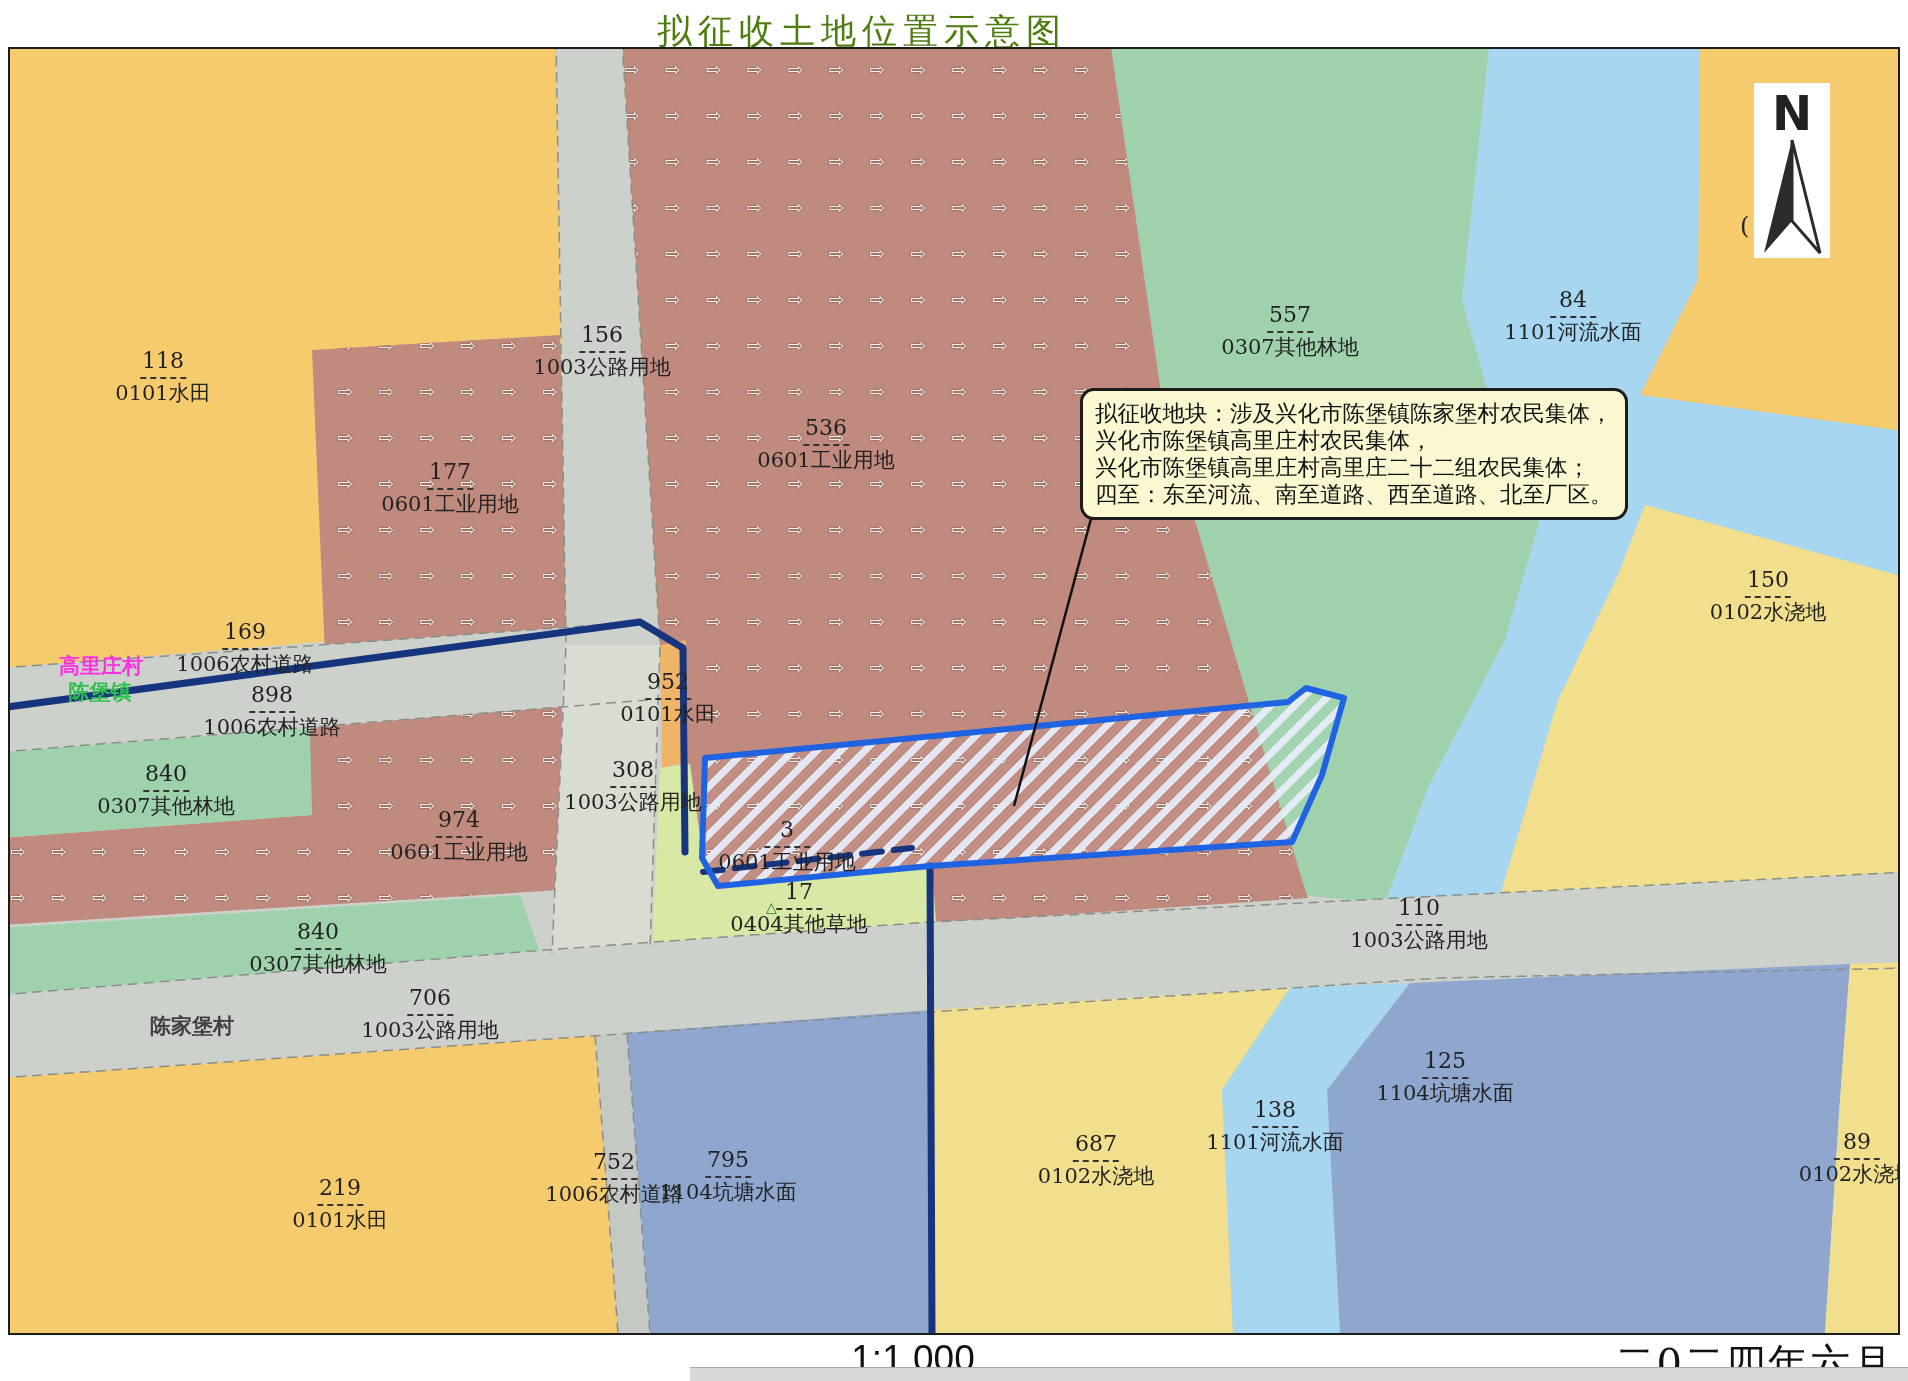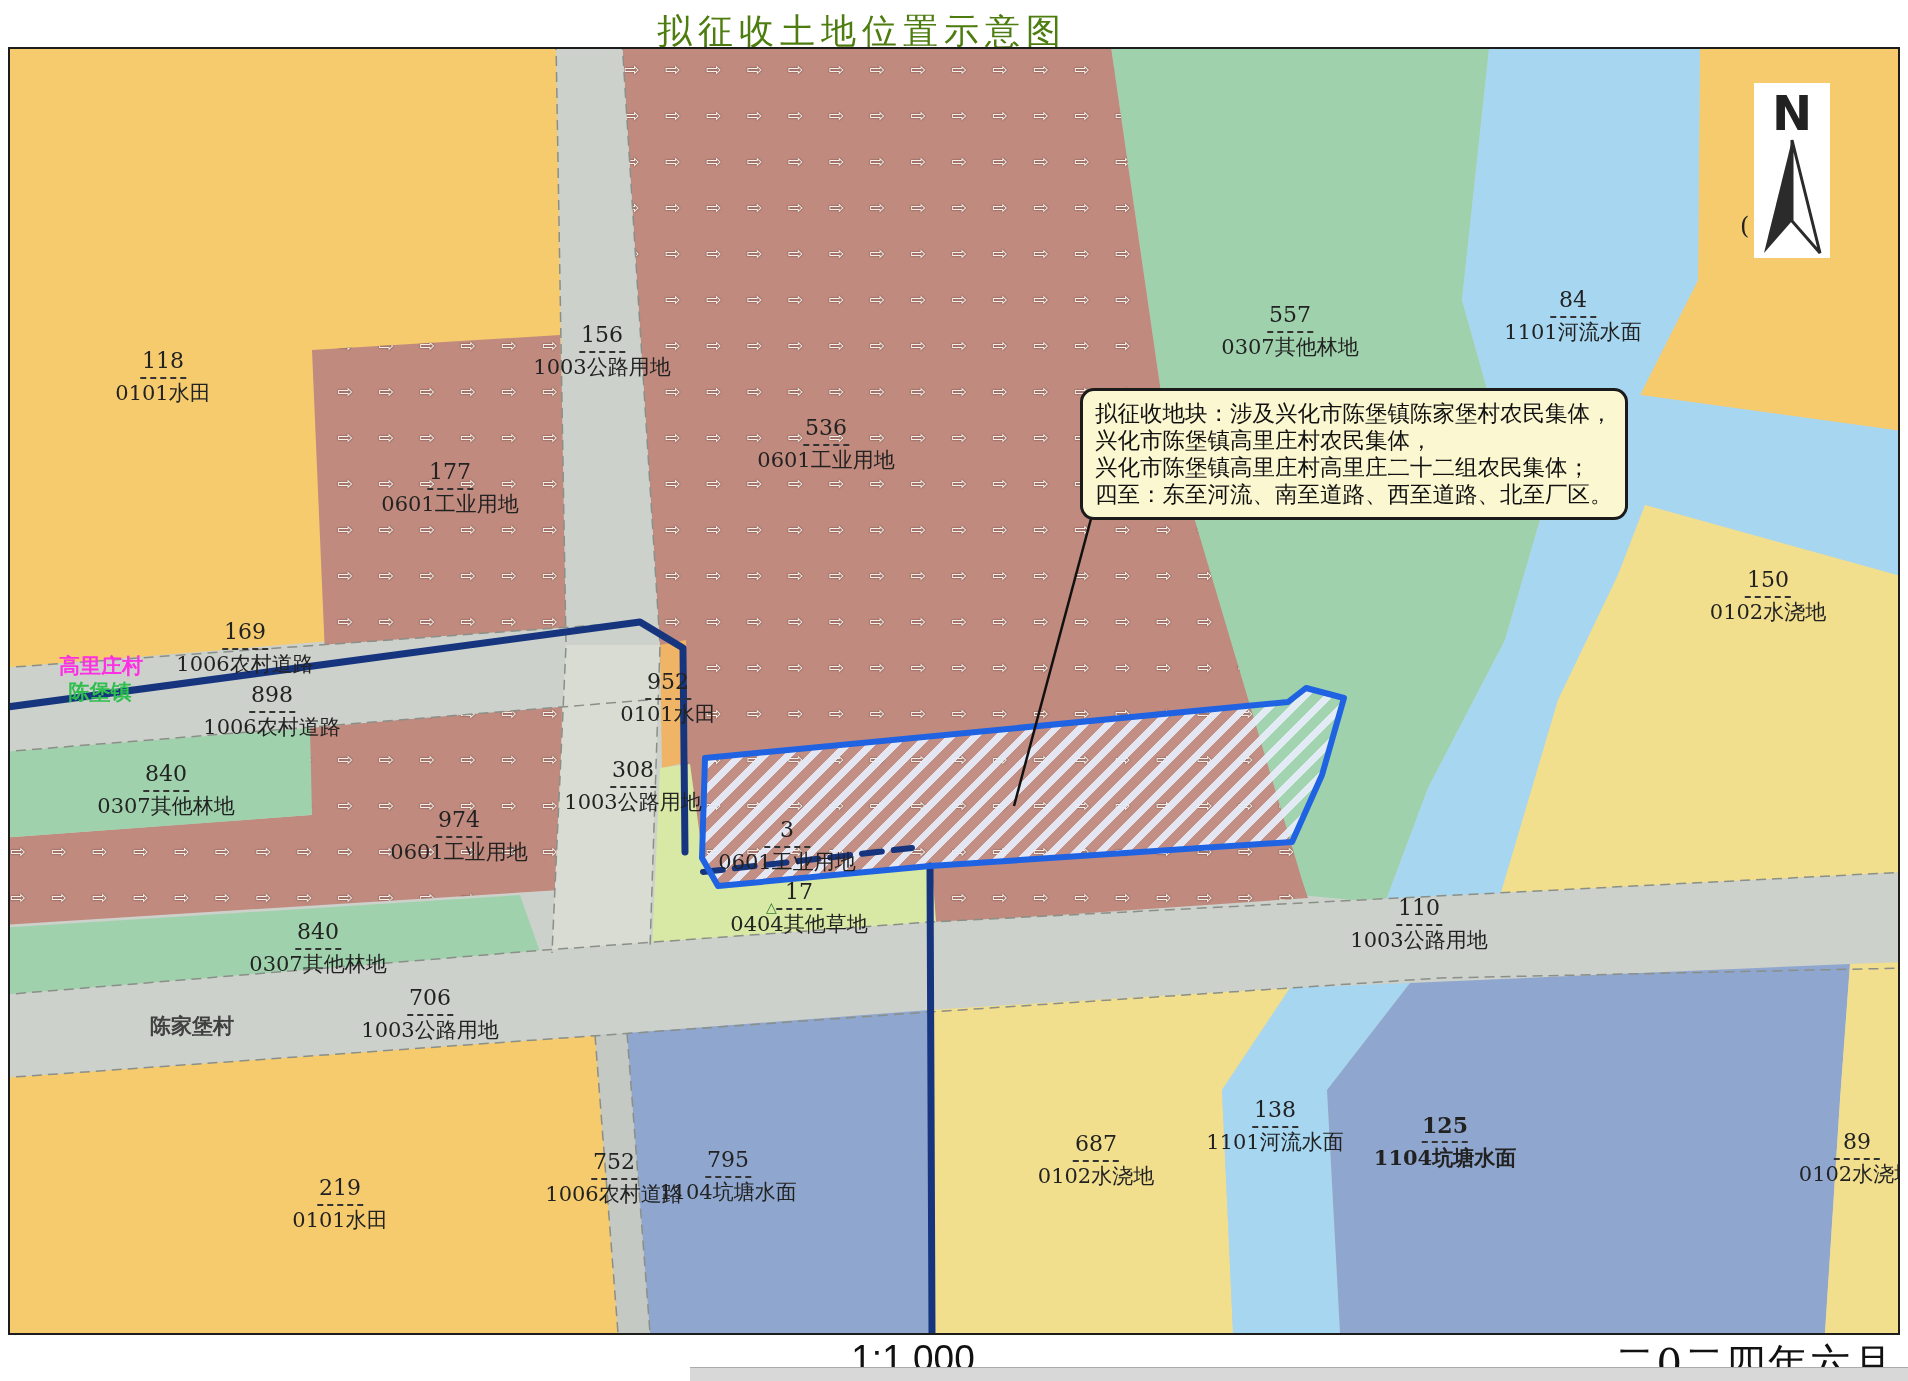--- a/index.html
+++ b/index.html
@@ -313,21 +313,21 @@
           <div class="plabel" style="left: 1096px; top: 1132px;">
             <div class="num">687</div>
             <div class="dash"></div>
             <div class="nm">0102水浇地</div>
           </div>
           <div class="plabel" style="left: 1275px; top: 1098px;">
             <div class="num">138</div>
             <div class="dash"></div>
             <div class="nm">1101河流水面</div>
           </div>
-          <div class="plabel" style="left: 1445px; top: 1113px; font-weight: bold;">
+          <div class="plabel" style="left: 1445px; top: 1049px;">
             <div class="num">125</div>
             <div class="dash"></div>
             <div class="nm">1104坑塘水面</div>
           </div>
           <div class="plabel" style="left: 1857px; top: 1130px;">
             <div class="num">89</div>
             <div class="dash"></div>
             <div class="nm">0102水浇地</div>
           </div>
           <div class="vlabel" style="left: 101px; top: 652px; color: rgb(255, 47, 227);">高里庄村</div>

